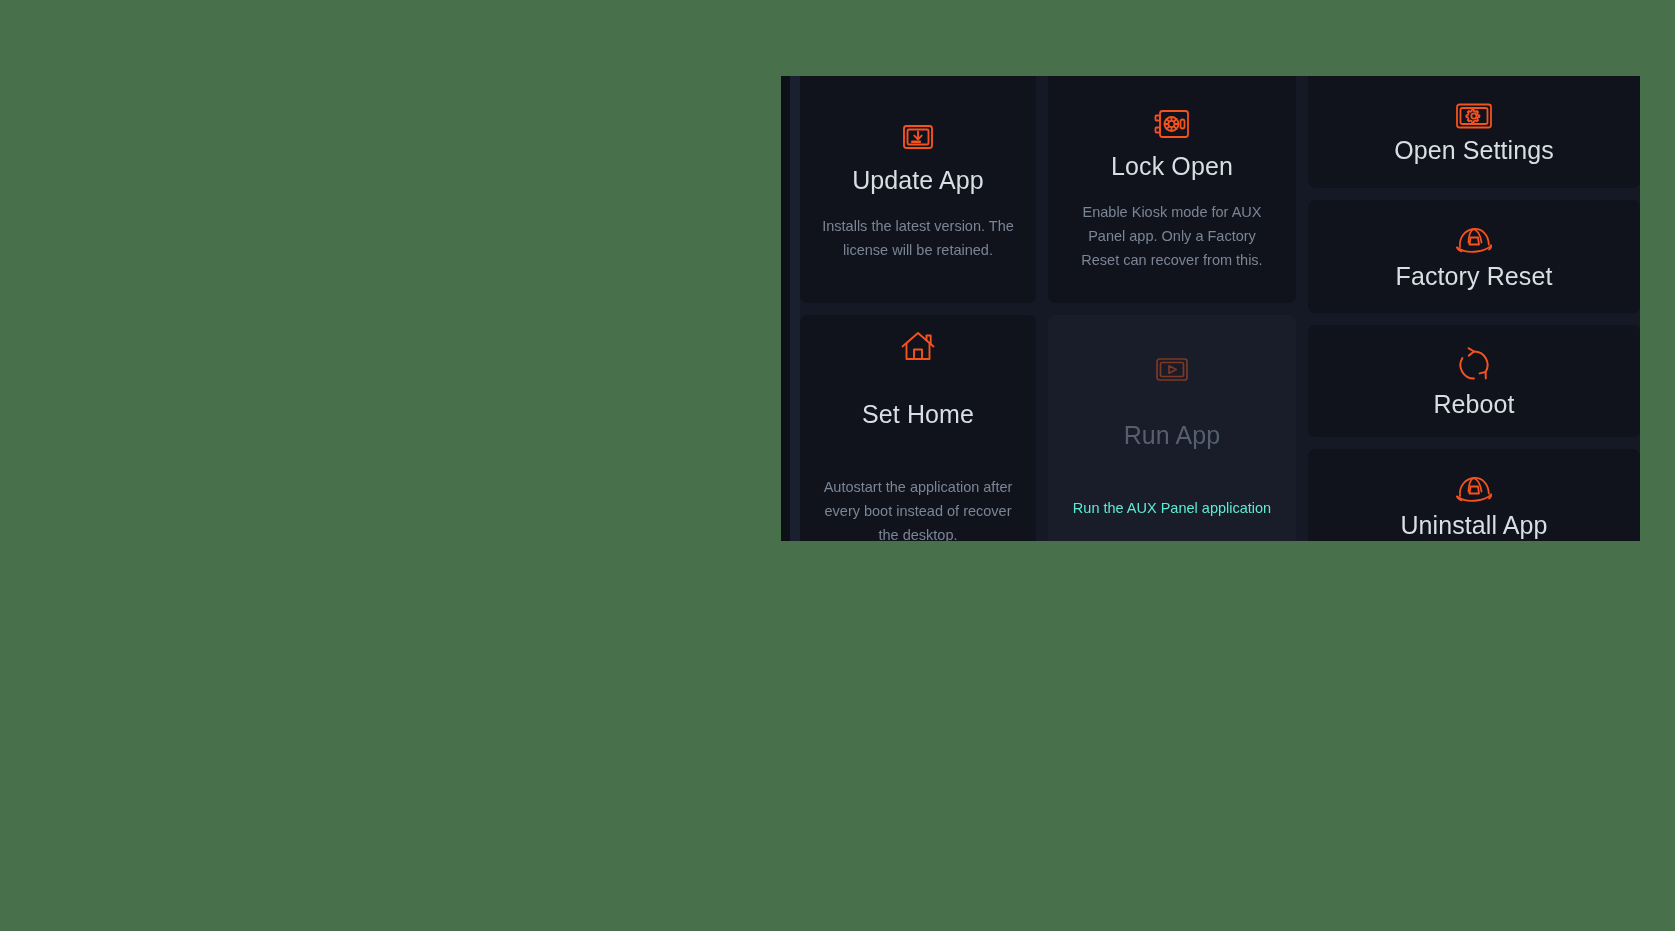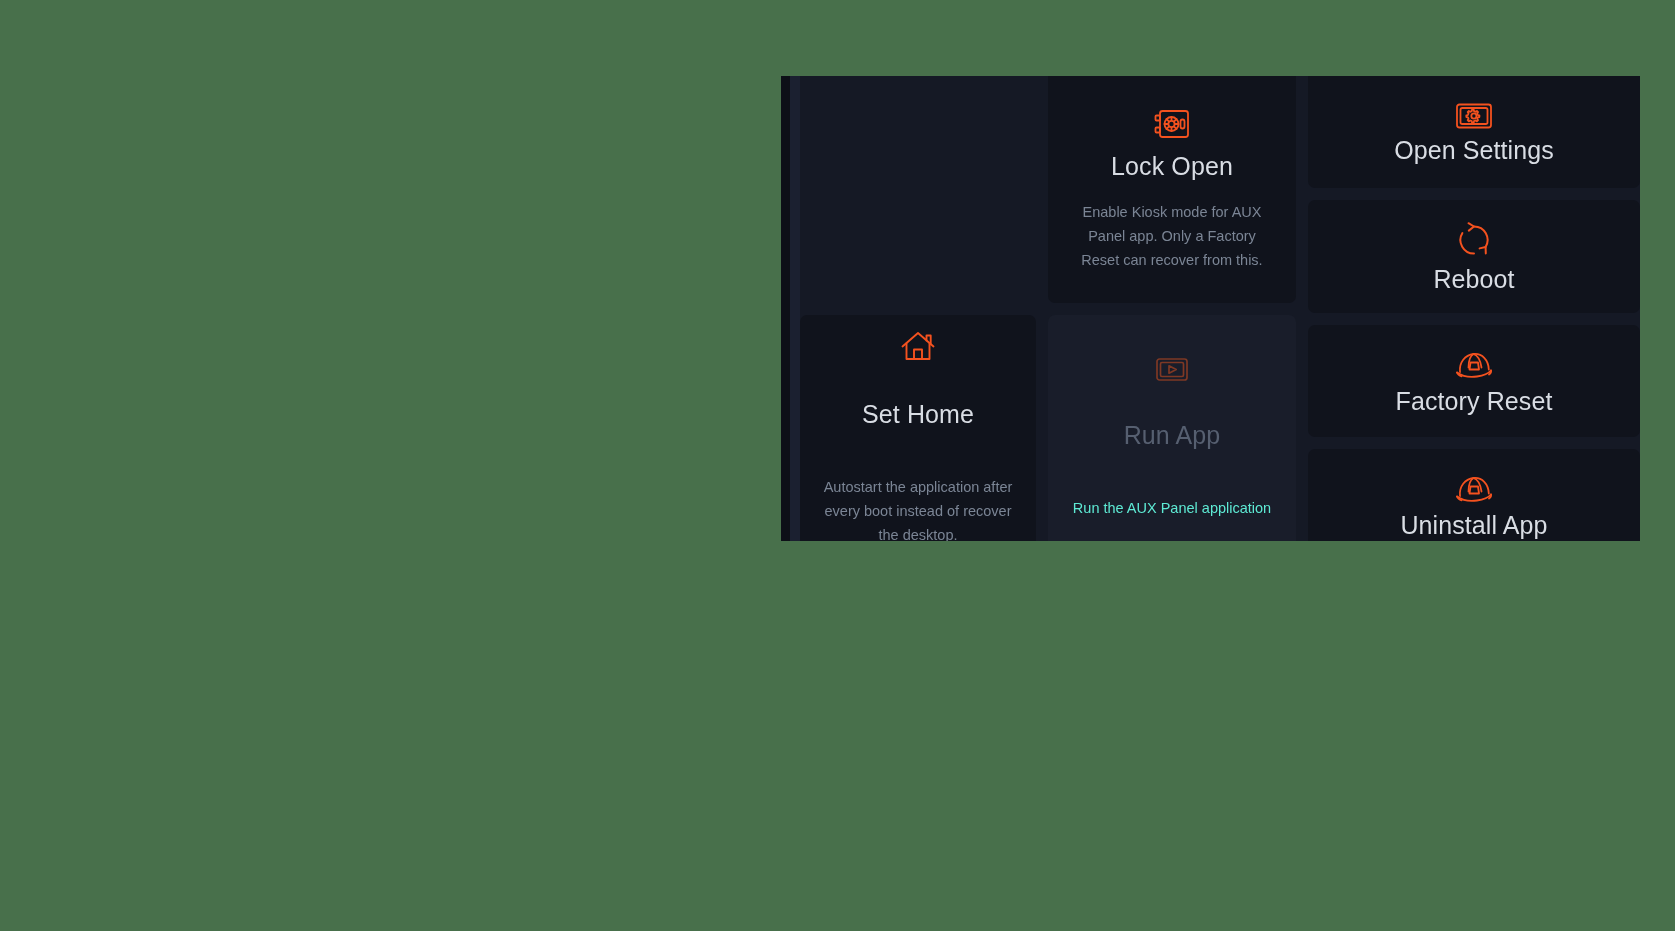--- a/index.html
+++ b/index.html
@@ -138,20 +138,33 @@
 </head>
 <body>
 
 <div id="action-panel-window">
 
   <div id="window-left-rail"></div>
   <div id="window-left-gutter"></div>
 
   <div id="action-grid">
 
+    <div class="card row-top cell-update">
+      <span class="card-icon">
+        <svg width="38" height="38" viewBox="0 0 38 38" fill="none" stroke="#f4521f" stroke-width="1.9" stroke-linecap="round" stroke-linejoin="round">
+          <rect x="5" y="8" width="28" height="22" rx="2.5"></rect>
+          <rect x="8.5" y="11.5" width="21" height="15" rx="1.5"></rect>
+          <path d="M19 13.5 v7"></path>
+          <path d="M15.3 17.6 L19 21.3 L22.7 17.6"></path>
+          <rect x="12" y="22.5" width="10" height="2.6" rx="0.8" fill="#f4521f" stroke="none"></rect>
+        </svg>
+      </span>
+      <div class="card-title">Update App</div>
+      <div class="card-desc">Installs the latest version. The license will be retained.</div>
+    </div>
 
     <div class="card row-top cell-lock">
       <span class="card-icon">
         <svg width="40" height="34" viewBox="0 0 40 34" fill="none" stroke="#f4521f" stroke-width="1.8" stroke-linecap="round" stroke-linejoin="round">
           <rect x="8" y="3" width="28" height="26" rx="2.5"></rect>
           <circle cx="19.5" cy="16" r="7"></circle>
           <circle cx="19.5" cy="16" r="3.1"></circle>
           <path d="M19.5 9 v3.3 M19.5 19.7 v3.3 M12.5 16 h3.3 M23.2 16 h3.3
                    M14.5 11 l2.3 2.3 M22.2 18.7 l2.3 2.3
                    M24.5 11 l-2.3 2.3 M16.8 18.7 l-2.3 2.3"></path>
@@ -198,47 +211,47 @@
             <rect x="5.5" y="6" width="27" height="16" rx="1.8"></rect>
             <path d="M19 9.2 l1.55 .62 1.35-.9 1.2 1.2-.9 1.35 .62 1.55 1.6 .28v1.7l-1.6 .28-.62 1.55 .9 1.35-1.2 1.2-1.35-.9-1.55 .62-.28 1.6h-1.7l-.28-1.6-1.55-.62-1.35 .9-1.2-1.2 .9-1.35-.62-1.55-1.6-.28v-1.7l1.6-.28 .62-1.55-.9-1.35 1.2-1.2 1.35 .9 1.55-.62 .28-1.6h1.7z"></path>
             <circle cx="18.9" cy="14" r="2.6"></circle>
           </svg>
         </span>
         <div class="card-title">Open Settings</div>
       </div>
 
       <div class="card">
         <span class="card-icon">
-          <svg width="40" height="38" viewBox="0 0 40 38" fill="none" stroke="#f4521f" stroke-width="2" stroke-linecap="round" stroke-linejoin="round">
-            <path d="M20 5.5 A13.5 13.5 0 0 1 31.6 26"></path>
-            <path d="M20 32.5 A13.5 13.5 0 0 1 8.4 12"></path>
-            <path d="M20 5.5 L14.5 2.2 M20 5.5 L14.8 9.6"></path>
-            <path d="M31.6 26 L31.8 32.4 M31.6 26 L25.6 27.4"></path>
-          </svg>
-        </span>
-        <div class="card-title">Reboot</div>
-      </div>
-
-      <div class="card">
-        <span class="card-icon">
           <svg width="42" height="32" viewBox="0 0 42 32" fill="none" stroke="#f4521f" stroke-width="1.8" stroke-linecap="round" stroke-linejoin="round">
             <path d="M7 23 C6 13.5 12 6 20.5 5 C29 4 35.5 11 35.8 20.5"></path>
             <path d="M20.5 5 C17 7 15.5 12 15.5 18.5"></path>
             <path d="M20.5 5 C25 6.5 27.5 11.5 28.5 18.5"></path>
             <path d="M4 23.5 C9 27 17 28.5 24 27.5 C30 26.7 35.5 24.5 38 21.5"></path>
             <path d="M4 23.5 C4.8 25.6 6.5 26.8 8.6 27.3"></path>
             <path d="M38 21.5 C38.4 23.2 37.6 24.6 36 25.6"></path>
             <path d="M17.5 13.5 h7.5 l1 7 h-9.5 z"></path>
           </svg>
         </span>
         <div class="card-title">Factory Reset</div>
       </div>
 
       <div class="card">
         <span class="card-icon">
+          <svg width="40" height="38" viewBox="0 0 40 38" fill="none" stroke="#f4521f" stroke-width="2" stroke-linecap="round" stroke-linejoin="round">
+            <path d="M20 5.5 A13.5 13.5 0 0 1 31.6 26"></path>
+            <path d="M20 32.5 A13.5 13.5 0 0 1 8.4 12"></path>
+            <path d="M20 5.5 L14.5 2.2 M20 5.5 L14.8 9.6"></path>
+            <path d="M31.6 26 L31.8 32.4 M31.6 26 L25.6 27.4"></path>
+          </svg>
+        </span>
+        <div class="card-title">Reboot</div>
+      </div>
+
+      <div class="card">
+        <span class="card-icon">
           <svg width="42" height="32" viewBox="0 0 42 32" fill="none" stroke="#f4521f" stroke-width="1.8" stroke-linecap="round" stroke-linejoin="round">
             <path d="M7 23 C6 13.5 12 6 20.5 5 C29 4 35.5 11 35.8 20.5"></path>
             <path d="M20.5 5 C17 7 15.5 12 15.5 18.5"></path>
             <path d="M20.5 5 C25 6.5 27.5 11.5 28.5 18.5"></path>
             <path d="M4 23.5 C9 27 17 28.5 24 27.5 C30 26.7 35.5 24.5 38 21.5"></path>
             <path d="M4 23.5 C4.8 25.6 6.5 26.8 8.6 27.3"></path>
             <path d="M38 21.5 C38.4 23.2 37.6 24.6 36 25.6"></path>
             <path d="M17.5 13.5 h7.5 l1 7 h-9.5 z"></path>
           </svg>
         </span>

